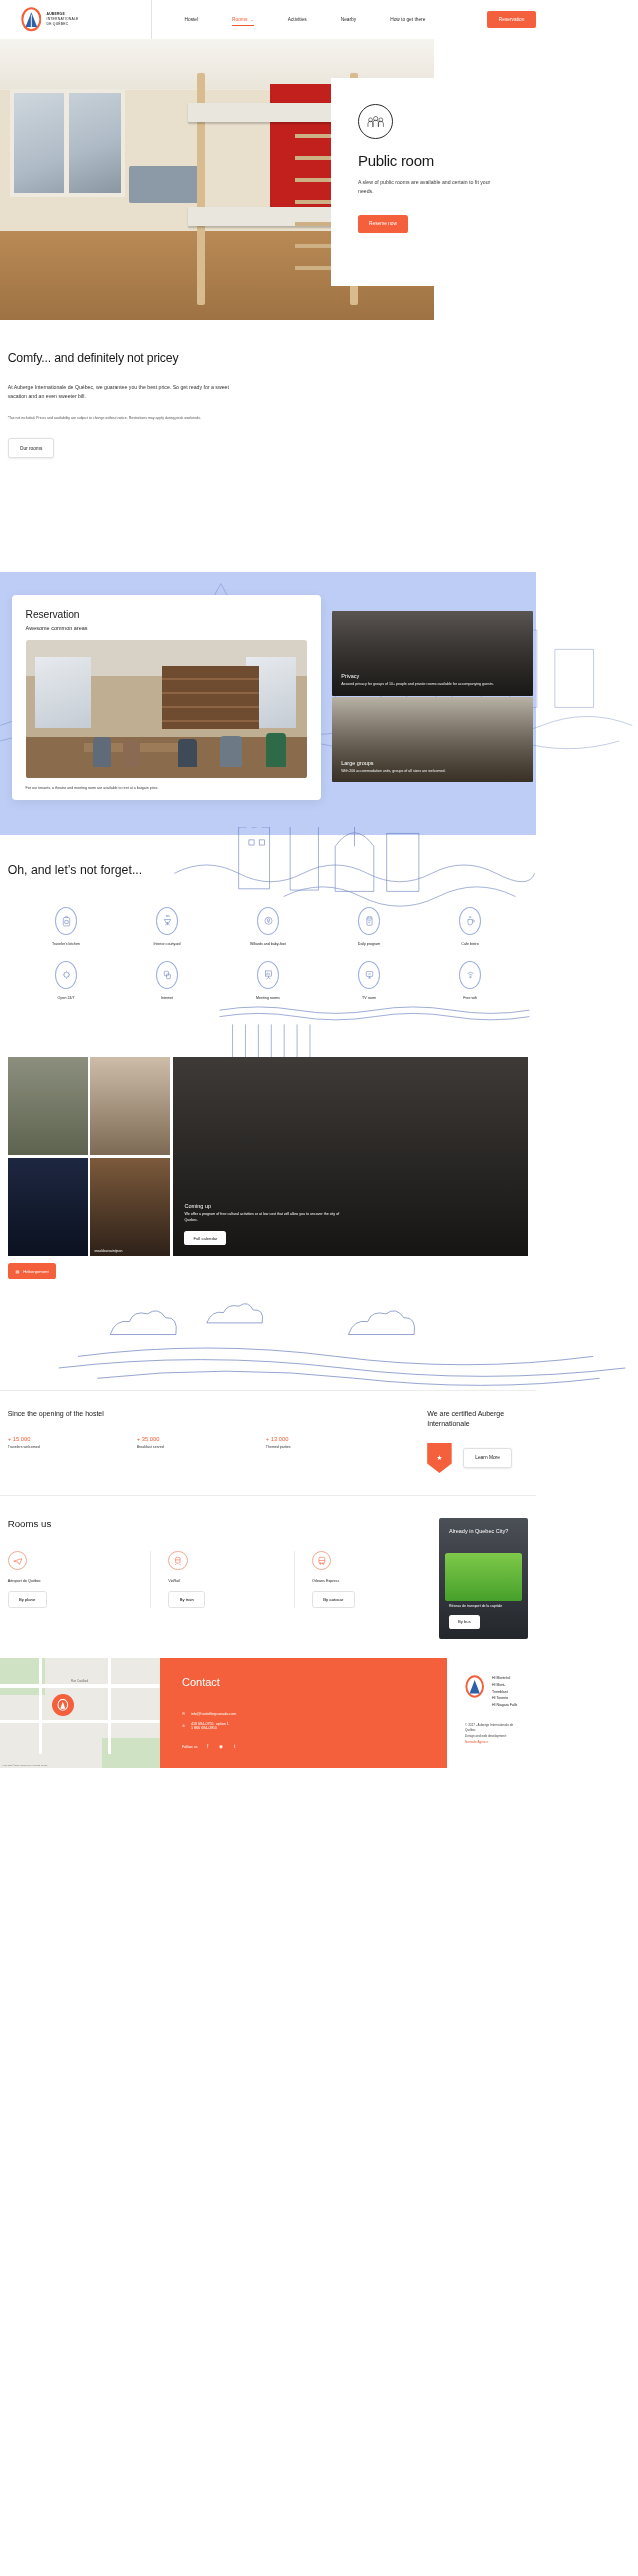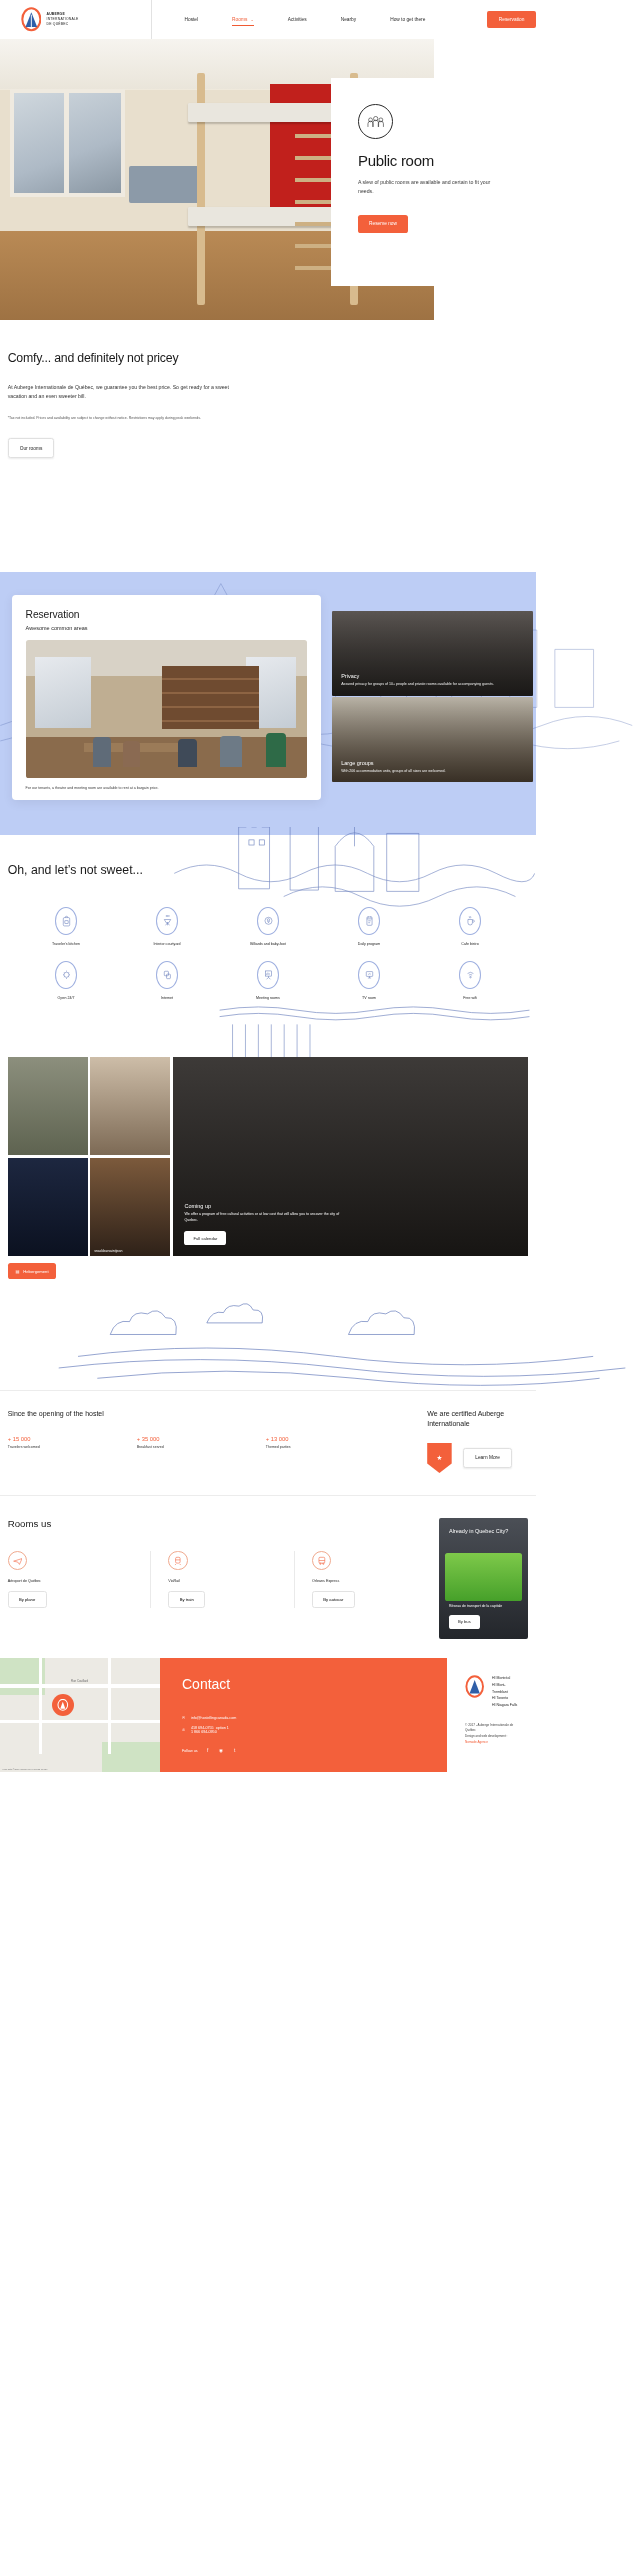--- a/index.html
+++ b/index.html
@@ -383,21 +383,21 @@
   .map-pin {
     position: absolute; left: 52px; top: 36px;
     width: 22px; height: 22px; background: #f3603b; border-radius: 50%;
     display: flex; align-items: center; justify-content: center;
   }
   .map-lbl { position: absolute; font-size: 2.8px; color: #6b6b6b; }
   .map-foot { position: absolute; left: 2.6px; bottom: 1.9px; font-size: 2.3px; color: #777; }
   .contact {
     width: 287px; background: #f3603b; color: #fff; padding: 18px 22px;
   }
-  .contact h3 { font-size: 14px; font-weight: 400; margin-bottom: 24px; }
+  .contact h3 { font-size: 11px; font-weight: 400; margin-bottom: 24px; }
   .contact .line { display: flex; align-items: center; gap: 5.8px; font-size: 3.7px; margin-bottom: 5.8px; }
   .contact .follow { margin-top: 13px; display: flex; align-items: center; gap: 6.5px; font-size: 3.7px; }
   .soc { width: 7px; height: 7px; display: flex; align-items: center; justify-content: center; font-size: 4.5px; }
   .addr { flex: 1; background: #fff; padding: 17px 18px; }
   .addr-top { display: flex; gap: 7.7px; align-items: flex-start; }
   .addr-logo { width: 19.4px; height: 23px; flex: none; }
   .addr-list { font-size: 3.5px; line-height: 1.9; color: #222; }
   .addr-legal { margin-top: 14px; font-size: 3.1px; line-height: 1.9; color: #444; }
   .addr-legal .link { color: #f3603b; }
 </style>
@@ -552,21 +552,21 @@
         <rect x="116" y="20" width="8" height="8"></rect>
           <rect x="132" y="20" width="8" height="8"></rect>
         <path d="M180 -6 h10 v-8 h8 v8 h8 v-8 h8 v8 h10 v104 h-44z"></path>
         <path d="M250 30 q30 -42 60 0 v70 h-60z"></path>
         <path d="M280 -10 v40"></path>
         <path d="M330 10 h50 v90 h-50z"></path>
         <path d="M0 72 q50 -26 100 0 t100 0 t100 0 t100 0 t100 0 t60 0"></path>
         <path d="M170 108 q60 -30 120 0 t120 0 t120 0"></path>
       </g>
     </svg>
-    <div class="amen-title">Oh, and let’s not sweet...</div>
+    <div class="amen-title">Oh, and let’s not forget...</div>
     <div class="amen-grid">
       <div class="amen-item">
         <div class="amen-ico">
           <svg width="9" height="11.6" viewBox="0 0 14 18" fill="none" stroke="#5a72b5" stroke-width="0.8">
             <rect x="2" y="4" width="10" height="13" rx="2"></rect>
               <path d="M5 4 a2 2 0 0 1 4 0"></path>
               <rect x="4.5" y="9" width="5" height="4"></rect>
           </svg>
         </div>
         <div class="amen-lbl">Traveler's kitchen</div>

